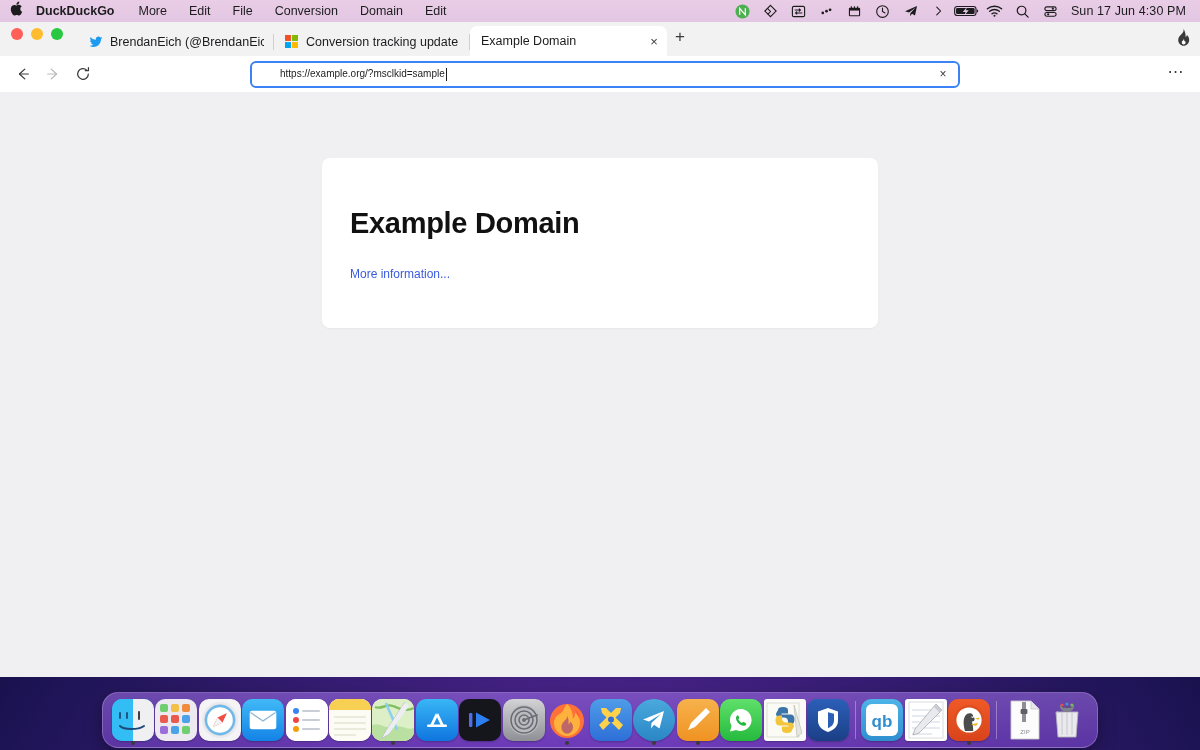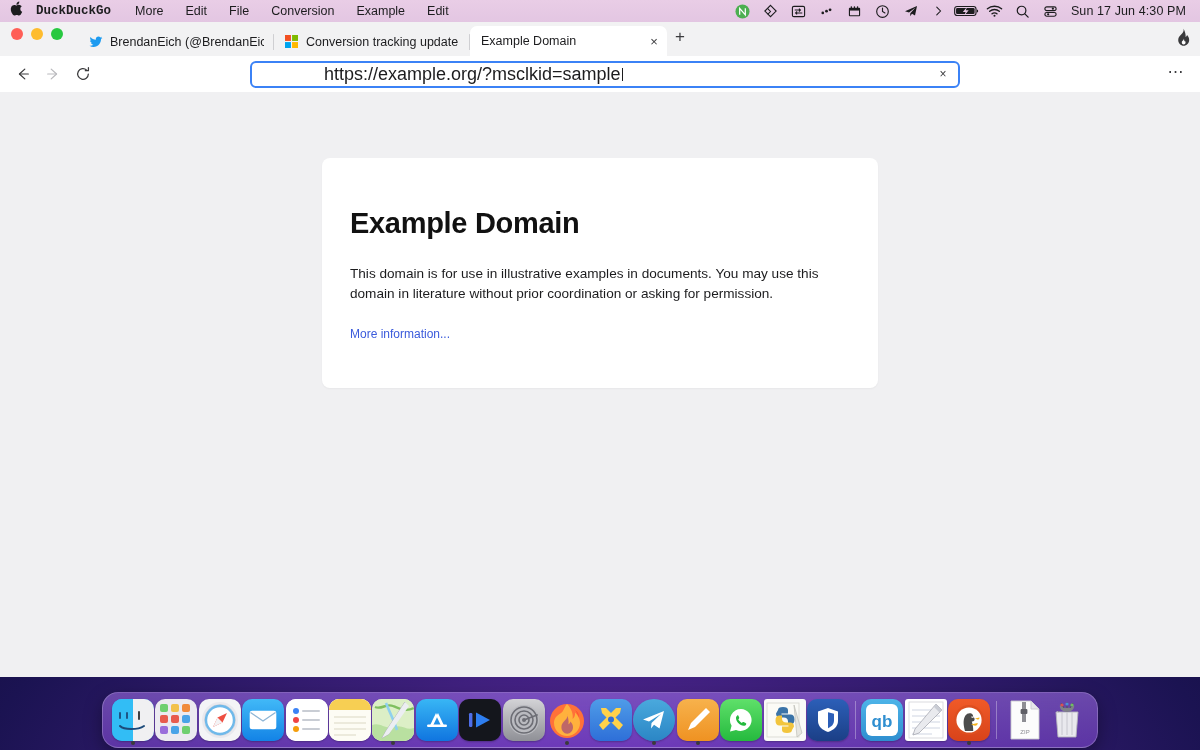--- a/index.html
+++ b/index.html
@@ -19,21 +19,21 @@
   
   #menubar {
     position: absolute; top: 0; left: 0; width: 1200px; height: 22px;
     background: linear-gradient(180deg, #e9cde6 0%, #e3c6e2 100%);
     display: flex; align-items: center;
     font-size: 12.5px; color: #1c1c1e;
     padding: 0 6px 0 0;
   }
   .mb-left { display: flex; align-items: center; gap: 0; }
   .mb-item { padding: 0 11px; line-height: 22px; white-space: nowrap; }
-  .mb-item.bold { font-weight: bold; padding-left: 10px; padding-right: 13px; font-family: Liberation Mono, monospace; }
+  .mb-item.bold { font-weight: bold; padding-left: 10px; padding-right: 13px; }
   .apple-logo {
     width: 26px; text-align: center; font-size: 14px; line-height: 22px;
     padding-left: 6px;
   }
   .mb-right {
     margin-left: auto; display: flex; align-items: center; gap: 0;
   }
   .mb-icon {
     width: 28px; height: 22px; display: flex; align-items: center;
     justify-content: center; color: #1c1c1e;
@@ -110,21 +110,21 @@
     justify-content: center; color: #2c2c2e;
   }
   .navbtn.dim { color: #b9b9bd; }
   #urlwrap {
     margin-left: 152px; width: 710px; height: 27px;
     border: 2px solid #3b82f6; border-radius: 6px; background: #fff;
     display: flex; align-items: center; padding: 0 6px 0 28px;
     position: relative;
   }
   #urltext {
-    font-size: 18px; color: #1c1c1e; white-space: nowrap; line-height: 1; margin-left: 44px;
+    font-size: 10px; color: #1c1c1e; white-space: nowrap; line-height: 1;
   }
   .caret {
     display: inline-block; width: 1px; height: 13px; background: #1c1c1e;
     vertical-align: -2px; margin-left: 1px;
   }
   #urlclear {
     margin-left: auto; width: 18px; height: 18px;
     display: flex; align-items: center; justify-content: center;
     font-size: 12px; color: #3b3b3e;
   }
@@ -193,21 +193,21 @@
     <div class="apple-logo">
       <svg width="13" height="15" viewBox="0 0 14 17">
           <path fill="#1c1c1e" d="M11.3 9c0-2 1.6-2.9 1.7-3-0.9-1.4-2.4-1.5-2.9-1.6-1.2-0.1-2.4 0.7-3 0.7-0.6 0-1.6-0.7-2.6-0.7-1.3 0-2.6 0.8-3.3 2-1.4 2.4-0.4 6 1 8 0.7 1 1.5 2.1 2.5 2 1 0 1.4-0.6 2.6-0.6 1.2 0 1.5 0.6 2.6 0.6 1.1 0 1.8-1 2.4-2 0.8-1.1 1.1-2.2 1.1-2.3-0.1 0-2.1-0.8-2.1-3.1zM9.4 3.2c0.5-0.7 0.9-1.6 0.8-2.6-0.8 0-1.8 0.5-2.4 1.2-0.5 0.6-1 1.6-0.8 2.5 0.9 0.1 1.8-0.4 2.4-1.1z"></path>
         </svg>
     </div>
     <div class="mb-item bold">DuckDuckGo</div>
     <div class="mb-item">More</div>
     <div class="mb-item">Edit</div>
     <div class="mb-item">File</div>
     <div class="mb-item">Conversion</div>
-    <div class="mb-item">Example</div>
+    <div class="mb-item">Domain</div>
     <div class="mb-item">Edit</div>
   </div>
 
   <div class="mb-right">
     <div class="mb-icon">
       <svg width="15" height="15" viewBox="0 0 16 16">
           <circle cx="8" cy="8" r="7.5" fill="#4caf50"></circle>
           <path d="M5 11.5V4.6l6 6.9V4.6" stroke="#fff" stroke-width="1.3" fill="none"></path>
         </svg>
     </div>
@@ -362,21 +362,20 @@
         <span class="caret"></span>
       <span id="urlclear">×</span>
     </div>
 
     <div id="ellipsis">⋯</div>
   </div>
 
   <div id="page">
     <div id="card">
       <h1>Example Domain</h1>
-      <p>This domain is for use in illustrative examples in documents. You may use this domain in literature without prior coordination or asking for permission.</p>
       <a href="#">More information...</a>
     </div>
   </div>
 </div>
 
 <div id="dock">
 
   <div class="dock-item">
     <div class="dock-icon" style="background:linear-gradient(180deg,#3dc3f7,#1a8fe0)">
       <svg width="42" height="42" viewBox="0 0 42 42">

